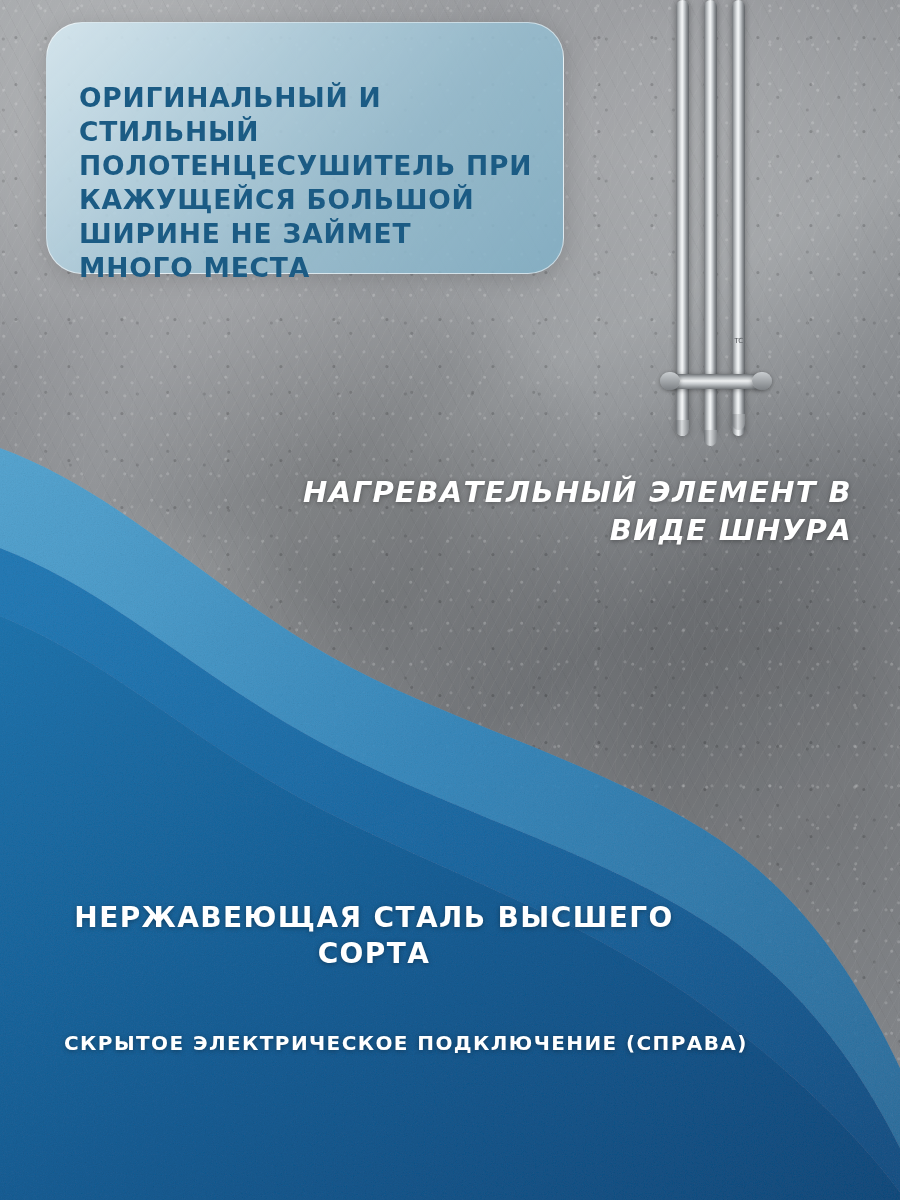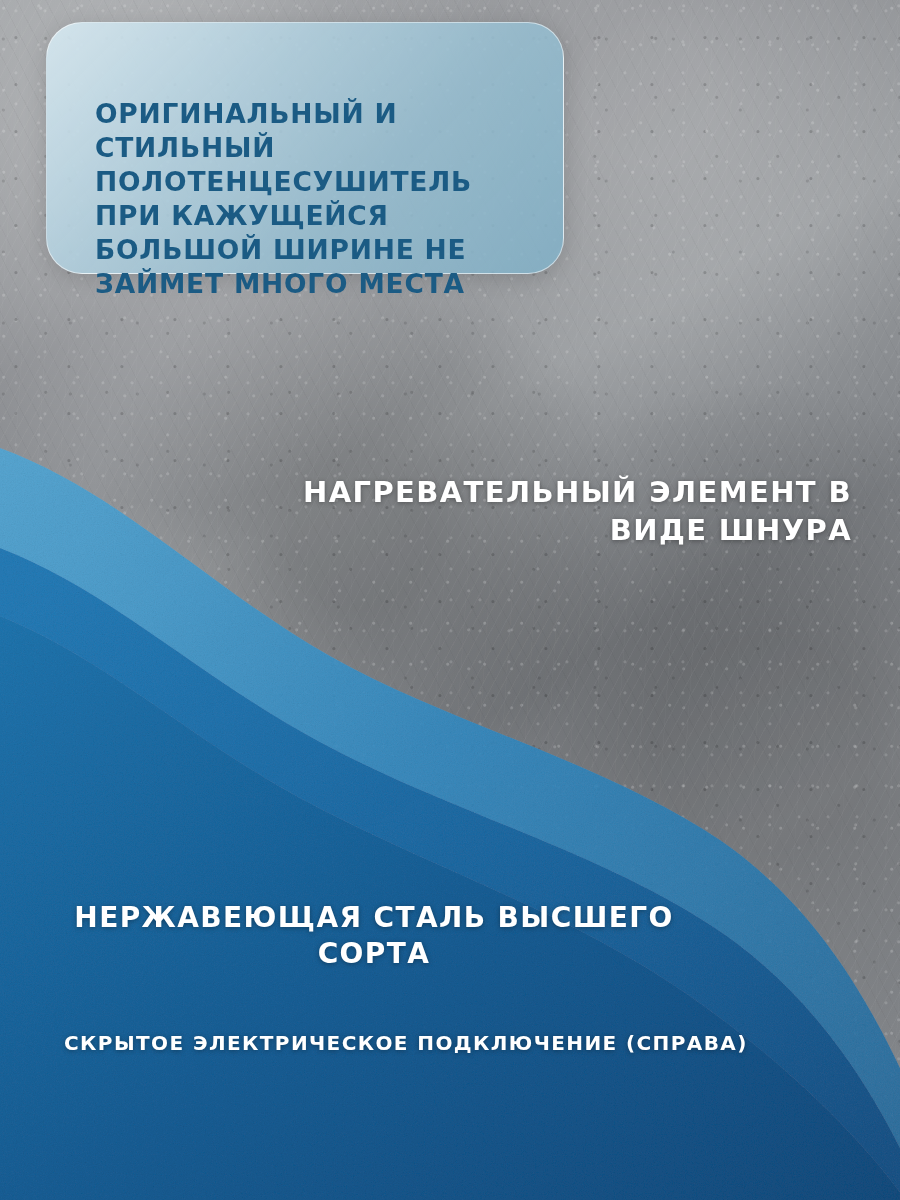--- a/index.html
+++ b/index.html
@@ -139,21 +139,21 @@
       rgba(214,232,240,0.92) 0%,
       rgba(176,207,222,0.88) 35%,
       rgba(150,190,209,0.86) 62%,
       rgba(128,176,199,0.84) 100%);
     border: 1px solid rgba(255,255,255,0.55);
     box-shadow: 0 4px 22px rgba(0,0,0,0.15);
     box-sizing: border-box;
     padding: 58px 30px 0 32px;
   }
   .callout-text {
-    margin: 16px;
+    margin: 0;
     color: #1b5b84;
     font-size: 26.5px;
     font-weight: 700;
     line-height: 1.28;
     letter-spacing: 0.8px;
     text-transform: uppercase;
   }
 
   
   .feat {
@@ -162,35 +162,47 @@
     color: #ffffff;
     font-weight: 700;
     text-transform: uppercase;
     text-shadow: 0 1px 5px rgba(0,0,0,0.35);
     letter-spacing: 1.4px;
     line-height: 1.30;
   }
   .feat-right { text-align: right; }
   .feat-left  { text-align: left; }
 
-  .f-heater   { right: 48px; top: 474px;  width: 560px; font-size: 29px; }
+  .f-heater   { right: 48px; top: 474px;  width: 560px; font-size: 29px; font-style: italic; }
   .f-economy  { right: 48px; top: 621px;  width: 560px; font-size: 29px; }
   .f-made     { left: 64px;  top: 808px;  width: 620px; font-size: 28px; }
   .f-steel    { left: 64px;  top: 900px;  width: 620px; font-size: 28px; text-align: center; }
   .f-conn     { left: 64px;  top: 1030px; width: 700px; font-size: 20px; }
 </style>
 </head>
 <body>
 
 <div class="poster">
 
   <div class="bg-base"></div>
   <div class="bg-speckle"></div>
   <div class="bg-scratch"></div>
 
+  <div class="product">
+    <div class="tube t1"></div>
+    <div class="tube t2"></div>
+    <div class="tube t3"></div>
+    <div class="tube-end e1"></div>
+    <div class="tube-end e2"></div>
+    <div class="tube-end e3"></div>
+    <div class="crossbar"></div>
+    <div class="cap left"></div>
+    <div class="cap right"></div>
+    <div class="logo-mark">ТС</div>
+  </div>
 
   <svg class="wave" viewBox="0 0 900 780" preserveAspectRatio="none">
     <defs>
       <linearGradient id="waveLight" x1="0" y1="0" x2="1" y2="1">
         <stop offset="0%" stop-color="#4fa8d8" stop-opacity="0.90"></stop>
         <stop offset="45%" stop-color="#2b8ac4" stop-opacity="0.88"></stop>
         <stop offset="100%" stop-color="#15699f" stop-opacity="0.85"></stop>
       </linearGradient>
       <linearGradient id="waveMid" x1="0.1" y1="0" x2="0.9" y2="1">
         <stop offset="0%" stop-color="#1d79b6" stop-opacity="0.94"></stop>

